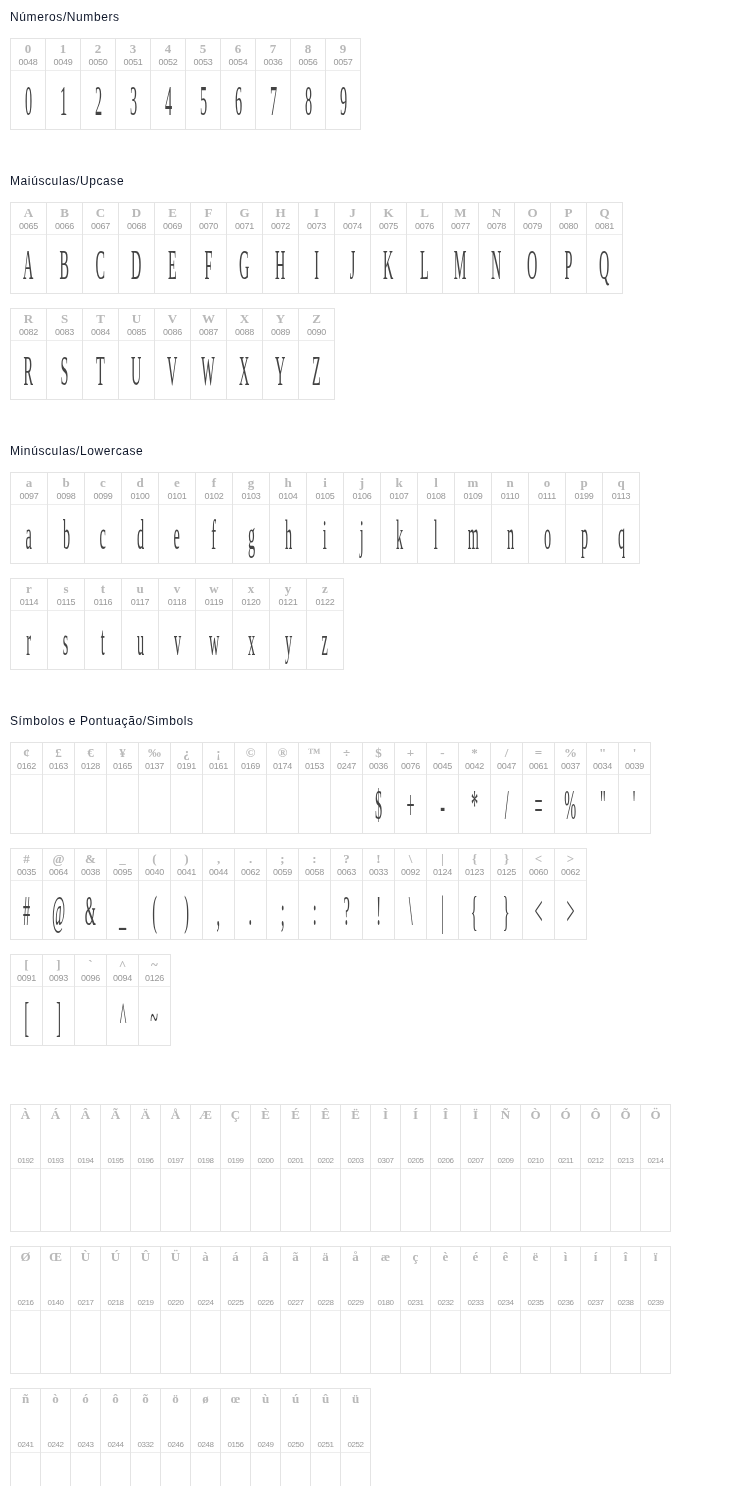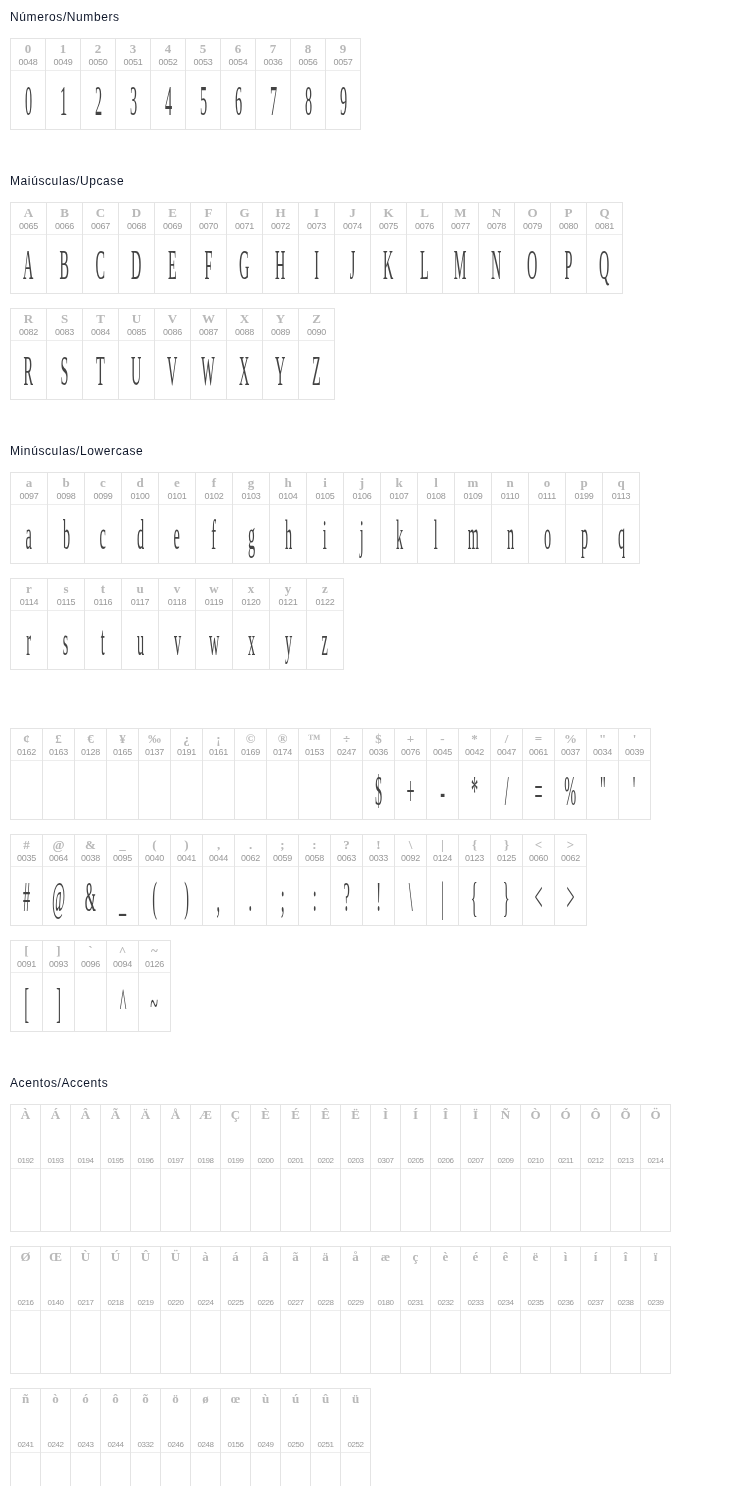--- a/index.html
+++ b/index.html
@@ -687,20 +687,21 @@
               </div>
               <div class="cell-body">
                 <span class="spec">z</span>
               </div>
             </div>
           </div>
         </div>
       </div>
       <div class="spacer-44"></div>
       <div class="section w-symbols">
+        <div class="section-title">Símbolos e Pontuação/Simbols</div>
         <div class="rows">
           <div class="glyph-row">
             <div class="glyph-cell">
               <div class="cell-head">
                 <div class="cell-char">¢</div>
                 <div class="cell-code">0162</div>
               </div>
               <div class="cell-body empty"></div>
             </div>
             <div class="glyph-cell">
@@ -1063,21 +1064,20 @@
               </div>
               <div class="cell-body">
                 <span class="spec">~</span>
               </div>
             </div>
           </div>
         </div>
       </div>
       <div class="spacer-44"></div>
       <div class="section w-accents">
-        <div class="section-title">Acentos/Accents</div>
         <div class="rows">
           <div class="glyph-row">
             <div class="glyph-cell">
               <div class="cell-head">
                 <div class="cell-char">À</div>
                 <div class="cell-code">0192</div>
               </div>
               <div class="cell-body empty"></div>
             </div>
             <div class="glyph-cell">

